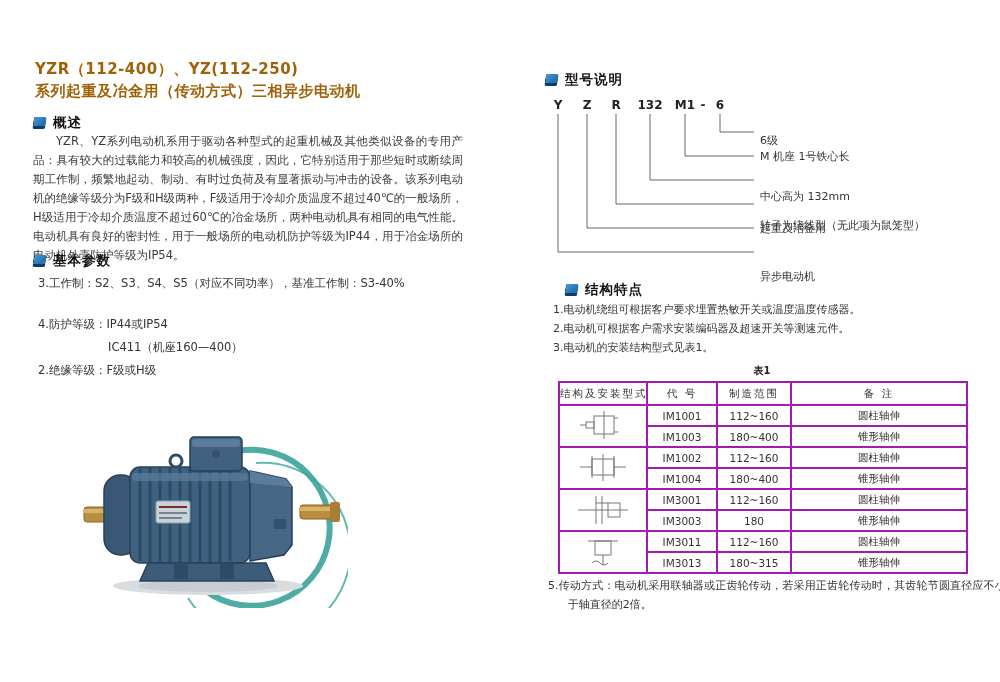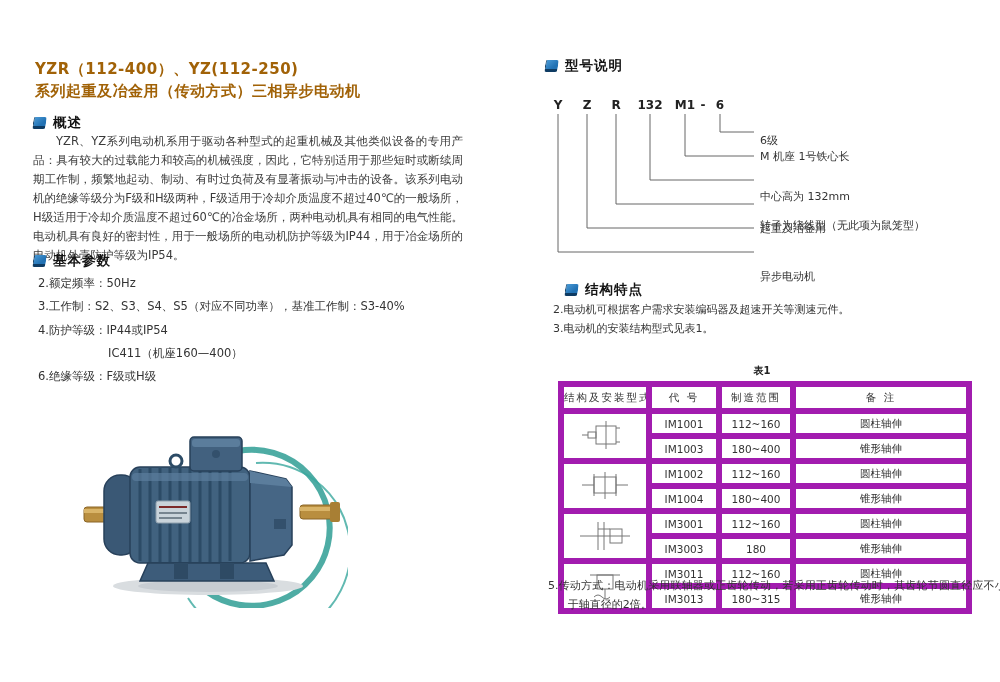--- a/index.html
+++ b/index.html
@@ -19,21 +19,21 @@
     border-bottom:3px solid #0e3b63;border-left:1px solid #0e3b63;
     transform:skewX(-8deg);
   }
   .sec-title{font-size:13.5px;font-weight:bold;color:#141414;letter-spacing:1px;}
   
   .para{
     font-size:11.5px;line-height:19px;text-align:justify;color:#3a3a3a;
     text-indent:2em;
   }
   .plist div{font-size:11.5px;line-height:23px;color:#333;}
-  .plist .gap{margin-top:1px;}
+  .plist .gap{margin-top:18px;}
   .plist .cont{padding-left:70px;}
   .flist div{font-size:11px;line-height:19px;color:#333;}
   .note{
     font-size:11px;line-height:19px;color:#333;
     padding-left:1.8em;text-indent:-1.8em;text-align:justify;
   }
   
   #code-diagram{width:440px;height:180px;}
   #code-diagram .code-ch{
     position:absolute;transform:translateX(-50%);
@@ -41,21 +41,21 @@
   }
   #code-diagram .code-label{
     position:absolute;left:212px;transform:translateY(-50%);
     font-size:11px;color:#333;white-space:nowrap;
   }
   #code-lines{position:absolute;left:0;top:0;}
   
   .tbl-title{font-size:10px;font-weight:bold;color:#222;text-align:center;}
   table.spec{border-collapse:collapse;table-layout:fixed;width:408px;}
   table.spec th,table.spec td{
-    border:6px solid #a21caf;font-size:10.5px;color:#333;
+    border:2px solid #a21caf;font-size:10.5px;color:#333;
     text-align:center;vertical-align:middle;padding:0;height:19px;
     font-weight:normal;overflow:hidden;white-space:nowrap;
   }
   table.spec th{height:21px;letter-spacing:2px;}
   table.spec td.iconcell svg{display:block;margin:0 auto;}
   
   #motor-photo{pointer-events:none;}
 </style>
 </head>
 <body>
@@ -71,25 +71,24 @@
 </div>
 
 <div class="abs para" style="left:33px;top:132px;width:430px;">YZR、YZ系列电动机系用于驱动各种型式的起重机械及其他类似设备的专用产品：具有较大的过载能力和较高的机械强度，因此，它特别适用于那些短时或断续周期工作制，频繁地起动、制动、有时过负荷及有显著振动与冲击的设备。该系列电动机的绝缘等级分为F级和H级两种，F级适用于冷却介质温度不超过40℃的一般场所，H级适用于冷却介质温度不超过60℃的冶金场所，两种电动机具有相同的电气性能。电动机具有良好的密封性，用于一般场所的电动机防护等级为IP44，用于冶金场所的电动机外壳防护等级为IP54。</div>
 
 <div class="abs sec-head" style="left:33px;top:252px;">
   <span class="sec-icon"></span>
   <span class="sec-title">基本参数</span>
 </div>
 
 <div class="abs plist" style="left:38px;top:272px;width:430px;">
-  <div>2.额定频率：50Hz</div>
   <div>3.工作制：S2、S3、S4、S5（对应不同功率），基准工作制：S3-40%</div>
   <div class="gap">4.防护等级：IP44或IP54</div>
   <div class="cont">IC411（机座160—400）</div>
-  <div>6.绝缘等级：F级或H级</div>
+  <div>2.绝缘等级：F级或H级</div>
 </div>
 
 <div class="abs" id="motor-photo" style="left:78px;top:423px;">
   <svg width="270" height="185" viewBox="0 0 270 185">
 
     <path d="M 160 28 A 78 78 0 1 1 128 168" fill="none" stroke="#2f9e94" stroke-width="6" opacity="0.85"></path>
     <path d="M 178 40 A 88 88 0 1 1 110 175" fill="none" stroke="#3aa89e" stroke-width="2" opacity="0.8"></path>
 
     <ellipse cx="130" cy="163" rx="95" ry="9" fill="#d9dde0"></ellipse>
     <ellipse cx="130" cy="163" rx="70" ry="6" fill="#c8cdd2"></ellipse>
@@ -132,21 +131,21 @@
     <circle cx="138" cy="31" r="4" fill="#33506c"></circle>
 
     <circle cx="98" cy="38" r="6" fill="none" stroke="#2c4b66" stroke-width="3"></circle>
 
     <path d="M 70 140 L 188 140 L 196 158 L 62 158 Z" fill="#3d5c7a" stroke="#27405a" stroke-width="1.5"></path>
     <rect x="96" y="140" width="14" height="16" fill="#2e4a64"></rect>
     <rect x="142" y="140" width="14" height="16" fill="#2e4a64"></rect>
   </svg>
 </div>
 
-<div class="abs sec-head" style="left:545px;top:57px;">
+<div class="abs sec-head" style="left:545px;top:71px;">
   <span class="sec-icon"></span>
   <span class="sec-title">型号说明</span>
 </div>
 
 <div class="abs" id="code-diagram" style="left:548px;top:96px;">
   <svg id="code-lines" width="440" height="180">
     <g fill="none" stroke="#666" stroke-width="1">
       <polyline points="172,18 172,36 206,36"></polyline>
       <polyline points="137,18 137,60 206,60"></polyline>
       <polyline points="102,18 102,84 206,84"></polyline>
@@ -170,20 +169,21 @@
     <span class="code-label" style="top: 132px;">起重及冶金用</span>
     <span class="code-label" style="top: 156px; margin-top: 24px;">异步电动机</span>
   </div>
 
 <div class="abs sec-head" style="left:548px;top:281px;margin-left:17px;">
   <span class="sec-icon"></span>
   <span class="sec-title">结构特点</span>
 </div>
 
 <div class="abs flist" style="left:553px;top:300px;width:430px;">
+  <div>1.电动机绕组可根据客户要求埋置热敏开关或温度温度传感器。</div>
   <div>2.电动机可根据客户需求安装编码器及超速开关等测速元件。</div>
   <div>3.电动机的安装结构型式见表1。</div>
 </div>
 
 <div class="abs tbl-title" style="left:558px;top:364px;width:408px;">表1</div>
 
 <table class="spec abs" style="left:558px;top:381px;">
   <colgroup>
       <col style="width:88px">
       <col style="width:70px">

